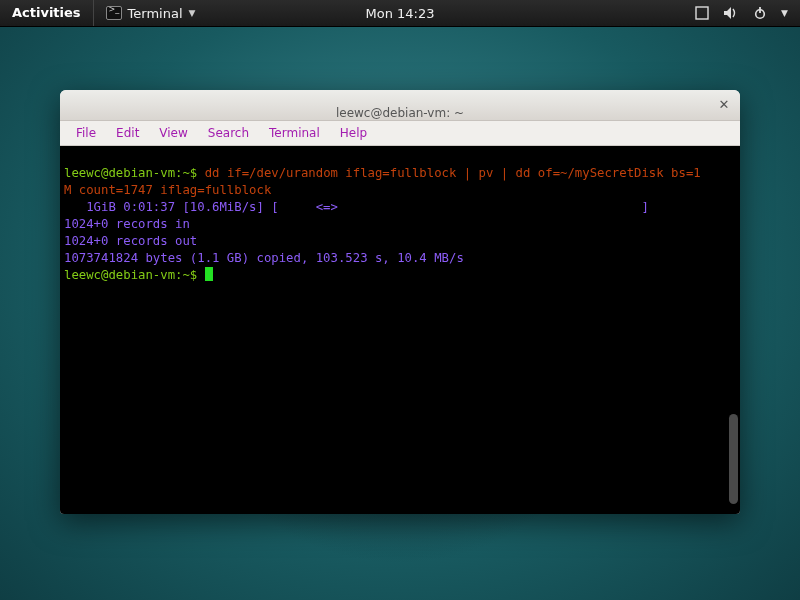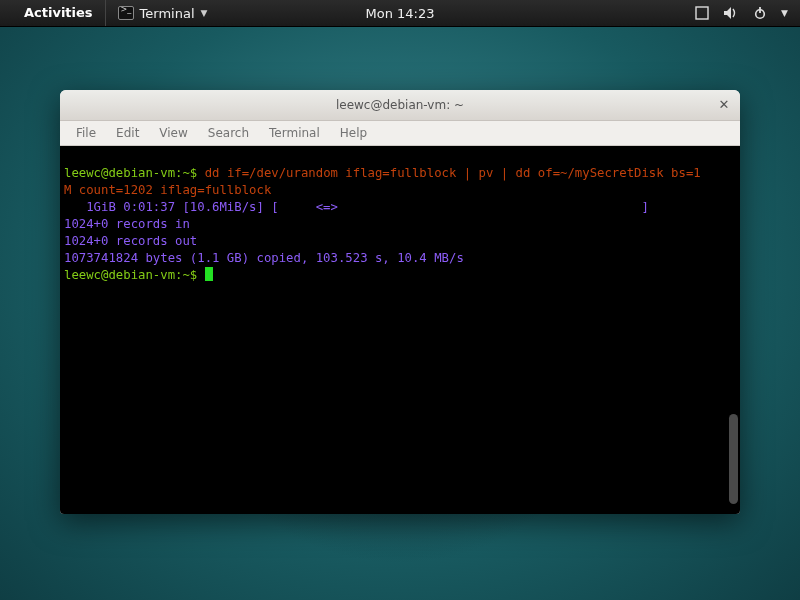--- a/index.html
+++ b/index.html
@@ -5,43 +5,43 @@
   html,body{margin:0;padding:0;width:800px;height:600px;overflow:hidden;font-family:"DejaVu Sans","Liberation Sans",sans-serif;}
   body{
     background:
       radial-gradient(circle at 50% 55%, #0e2d33 0%, #0e2d33 5%, rgba(14,45,51,0) 45%),
       radial-gradient(ellipse at 50% 45%, #3a8a90 0%, #287077 35%, #185a60 60%, #0f3e44 100%);
   }
 
   
   .topbar{position:absolute;top:0;left:0;right:0;height:26px;
     background:linear-gradient(#2b2b2b,#1a1a1a);color:#ddd;font-size:13px;
-    display:flex;align-items:center;border-bottom:1px solid #000;padding-left:12px;}
+    display:flex;align-items:center;border-bottom:1px solid #000;}
   .topbar .left{display:flex;align-items:center;gap:0;}
   .topbar .activities{padding:0 12px;font-weight:bold;color:#fff;line-height:26px;}
   .topbar .appmenu{display:flex;align-items:center;gap:6px;padding:0 10px;color:#eee;}
   .topbar .appmenu .term-ico{width:14px;height:12px;background:#111;border:1px solid #888;border-radius:2px;position:relative;}
   .topbar .appmenu .term-ico::after{content:">_";position:absolute;top:-2px;left:2px;font-size:8px;color:#ccc;}
   .topbar .appmenu .drop{font-size:9px;color:#ccc;}
   .topbar .left-sep{width:1px;height:26px;background:#444;margin:0 2px 0 0;}
   .topbar .clock{position:absolute;left:50%;transform:translateX(-50%);color:#eee;}
   .topbar .right{margin-left:auto;display:flex;align-items:center;gap:14px;padding-right:12px;}
   .topbar svg{display:block;}
   .topbar .drop{font-size:9px;}
 
   
   .win{position:absolute;left:60px;top:90px;width:680px;border-radius:6px 6px 4px 4px;
     box-shadow:0 8px 30px rgba(0,0,0,.55);background:#e9e5e1;}
   .titlebar{height:30px;background:linear-gradient(#ededea,#d9d5d0);border-bottom:1px solid #c7c2bd;
-    border-radius:6px 6px 0 0;display:flex;align-items:center;justify-content:center;position:relative;}
+    border-radius:6px 6px 0 0;display:flex;align-items:flex-end;justify-content:center;position:relative;}
   .titlebar .title{font-size:12px;color:#555;}
   .titlebar .close{position:absolute;right:8px;top:6px;width:16px;height:16px;display:flex;
     align-items:center;justify-content:center;color:#555;font-size:13px;font-weight:bold;cursor:pointer;}
   .menubar{height:24px;background:#f1efec;border-bottom:1px solid #cfcbc6;display:flex;align-items:center;
-    padding:0 6px;font-size:12px;color:#737373;}
+    padding:0 6px;font-size:12px;color:#a21caf;}
   .menubar .mi{padding:0 10px;line-height:24px;cursor:default;}
 
   .term{background:#000;color:#2fe12f;font-family:"DejaVu Sans Mono","Liberation Mono",monospace;
     font-size:12.3px;line-height:17px;padding:2px 4px 6px 4px;height:360px;position:relative;
     border-radius:0 0 4px 4px;white-space:pre;}
   .prompt{color:#84cc16;}
   .cmd{color:#c2410c;}
   .teal{color:#8b5cf6;}
   .cursor{display:inline-block;width:8px;height:14px;background:#23e023;vertical-align:-2px;}
 
@@ -97,21 +97,21 @@
     <div class="mi">File</div>
     <div class="mi">Edit</div>
     <div class="mi">View</div>
     <div class="mi">Search</div>
     <div class="mi">Terminal</div>
     <div class="mi">Help</div>
   </div>
 
   <div class="term">
 <span class="prompt">leewc@debian-vm:~$</span> <span class="cmd">dd if=/dev/urandom iflag=fullblock | pv | dd of=~/mySecretDisk bs=1</span>
-<span class="cmd">M count=1202 iflag=fullblock</span>
+<span class="cmd">M count=1747 iflag=fullblock</span>
 <span class="teal">   1GiB 0:01:37 [10.6MiB/s] [     &lt;=&gt;                                         ]</span>
 <span class="teal">1024+0 records in</span>
 <span class="teal">1024+0 records out</span>
 <span class="teal">1073741824 bytes (1.1 GB) copied, 103.523 s, 10.4 MB/s</span>
 <span class="prompt">leewc@debian-vm:~$</span> <span class="cursor"></span>
     <div class="scroll">
       <div class="thumb"></div>
     </div>
   </div>
 </div>

